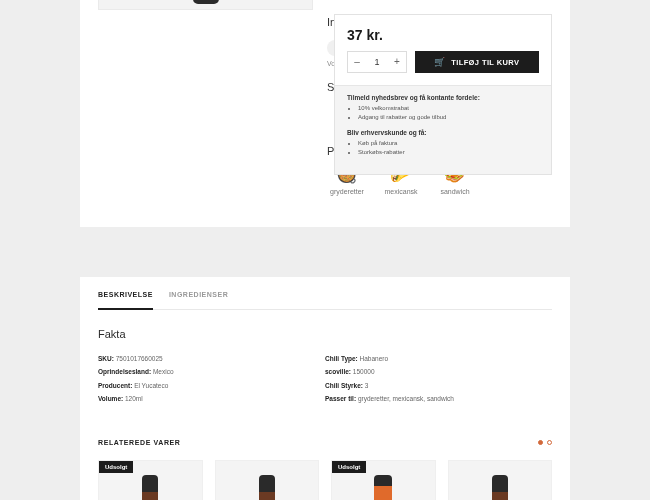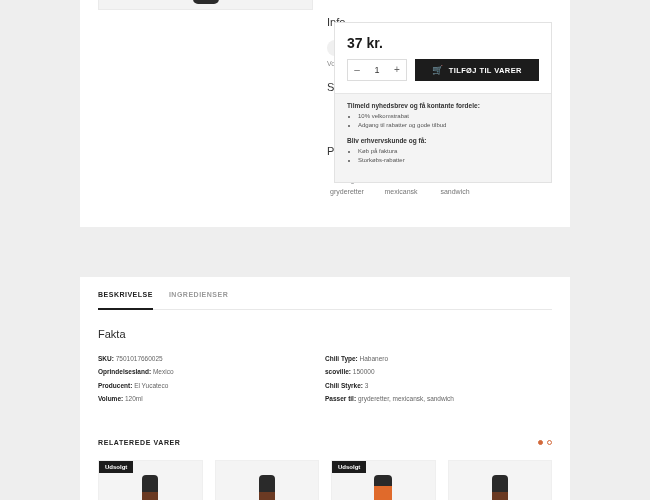--- a/index.html
+++ b/index.html
@@ -120,21 +120,21 @@
     color: #555;
     padding: 4px 9px;
     line-height: 1;
   }
   .chip .pepper { color: #c0392b; font-size: 9px; }
   .chip-cap { font-size: 7px; color: #8a8a8a; margin-top: 4px; display:block; }
 
   
   .buybox {
     position: absolute;
-    right: 18px; top: 32px;
+    right: 18px; top: 24px;
     width: 218px;
     border: 1px solid #e2e2e2;
     background: #fff;
   }
   .price {
     font-size: 14px;
     font-weight: bold;
     color: #1b1b1b;
     padding: 12px 12px 8px 12px;
   }
@@ -382,21 +382,21 @@
     <div class="buybox">
       <div class="price">37 kr.</div>
       <div class="cart-row">
         <div class="qty">
           <button>–</button>
           <input value="1" style="">
           <button>+</button>
         </div>
         <button class="addcart">
           <span class="cart-ico">🛒</span>
-          <span>TILFØJ TIL VARER</span>
+          <span>TILFØJ TIL KURV</span>
         </button>
       </div>
       <div class="promo">
         <div class="promo-h">Tilmeld nyhedsbrev og få kontante fordele:</div>
         <ul>
           <li>10% velkomstrabat</li>
           <li>Adgang til rabatter og gode tilbud</li>
         </ul>
         <div class="promo-h">Bliv erhvervskunde og få:</div>
         <ul>

